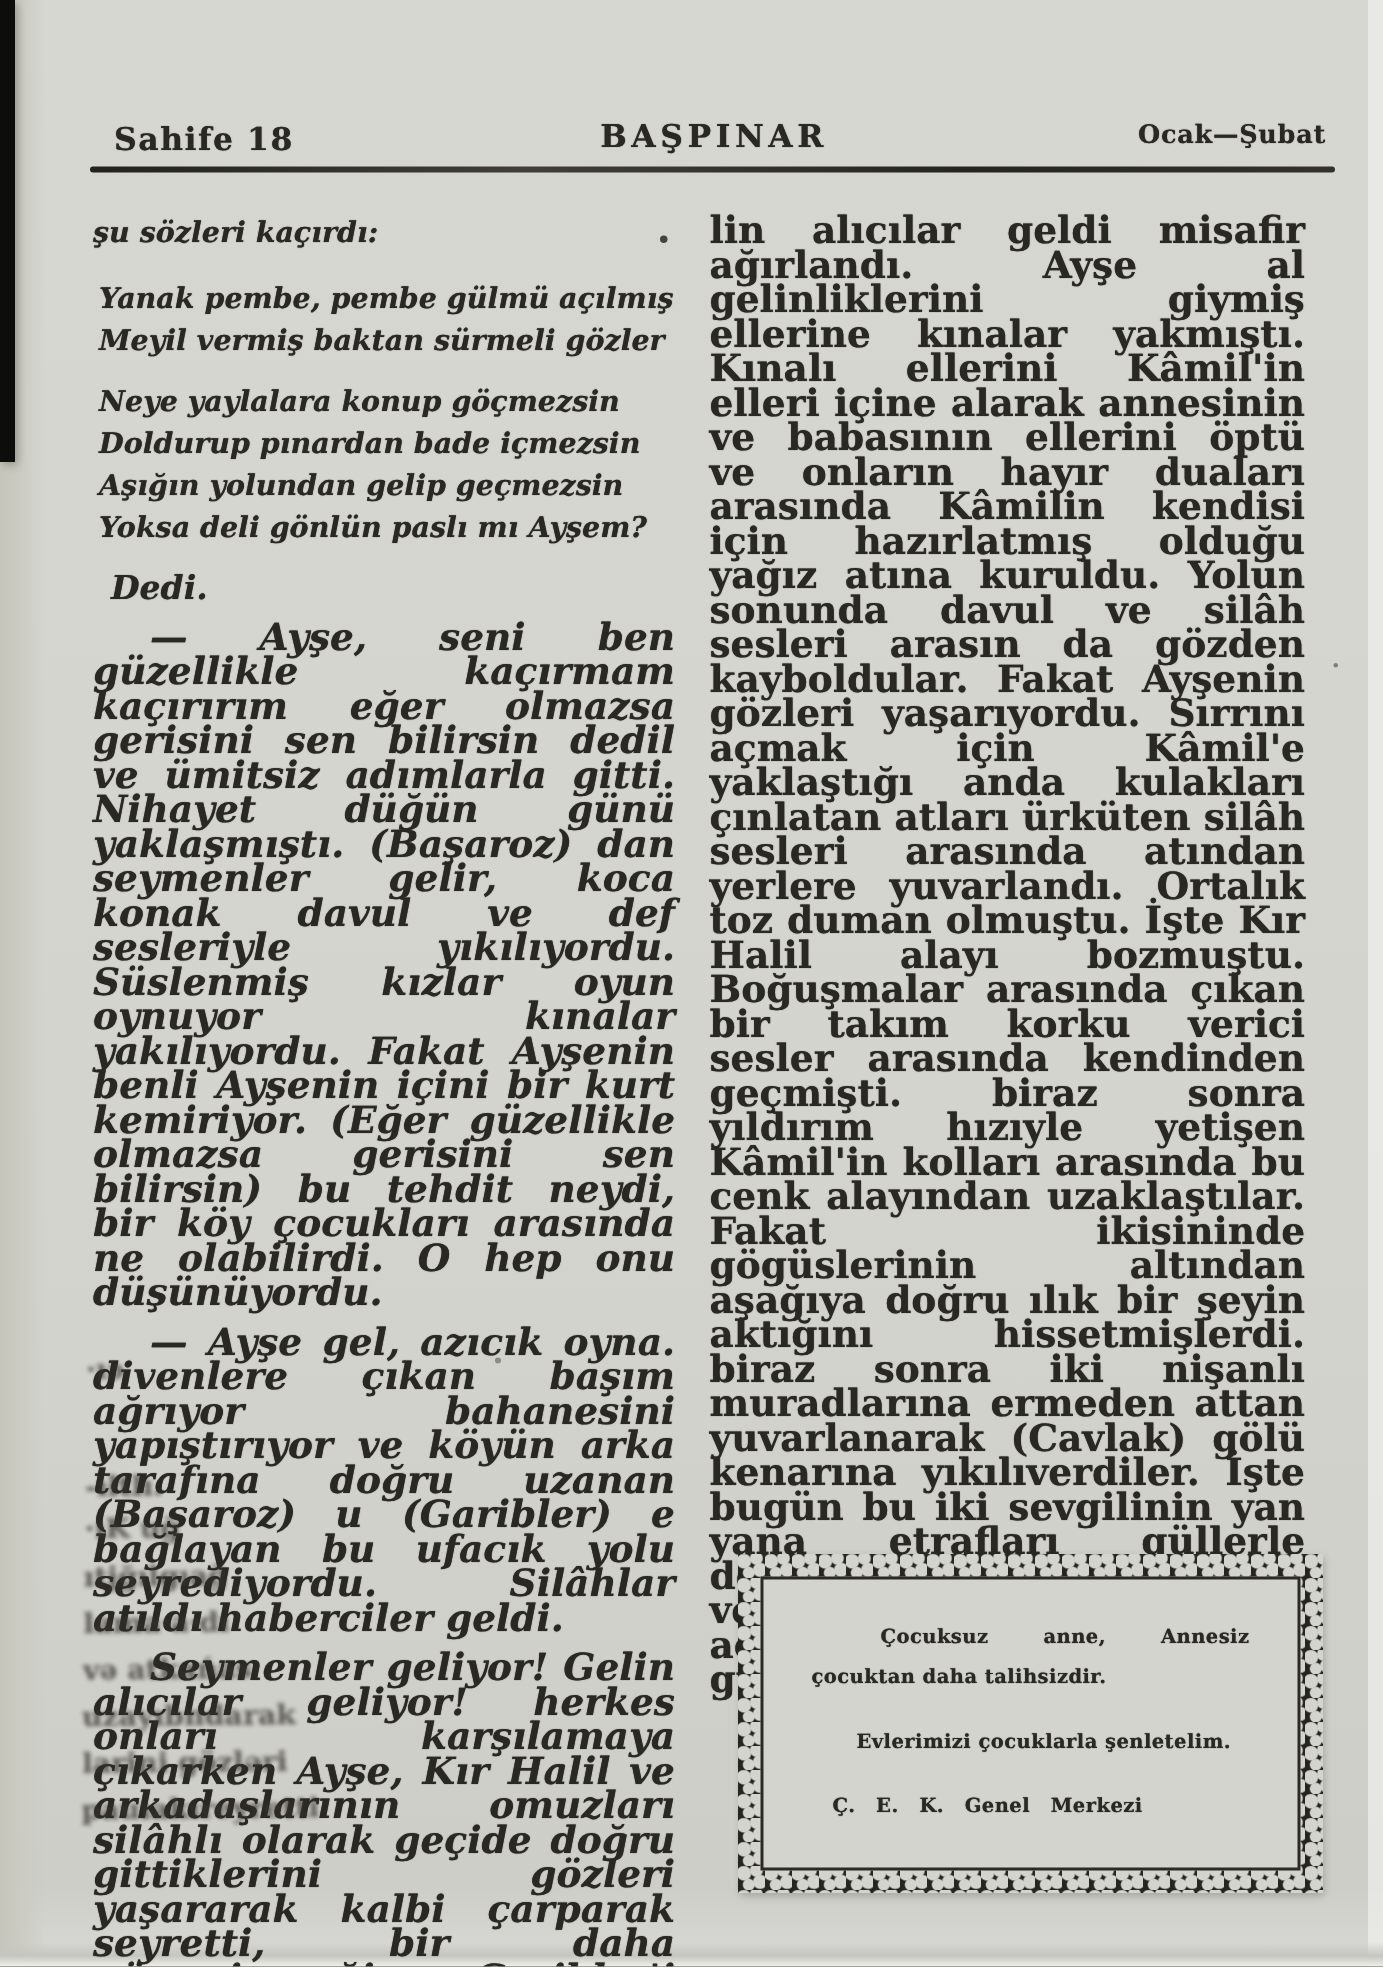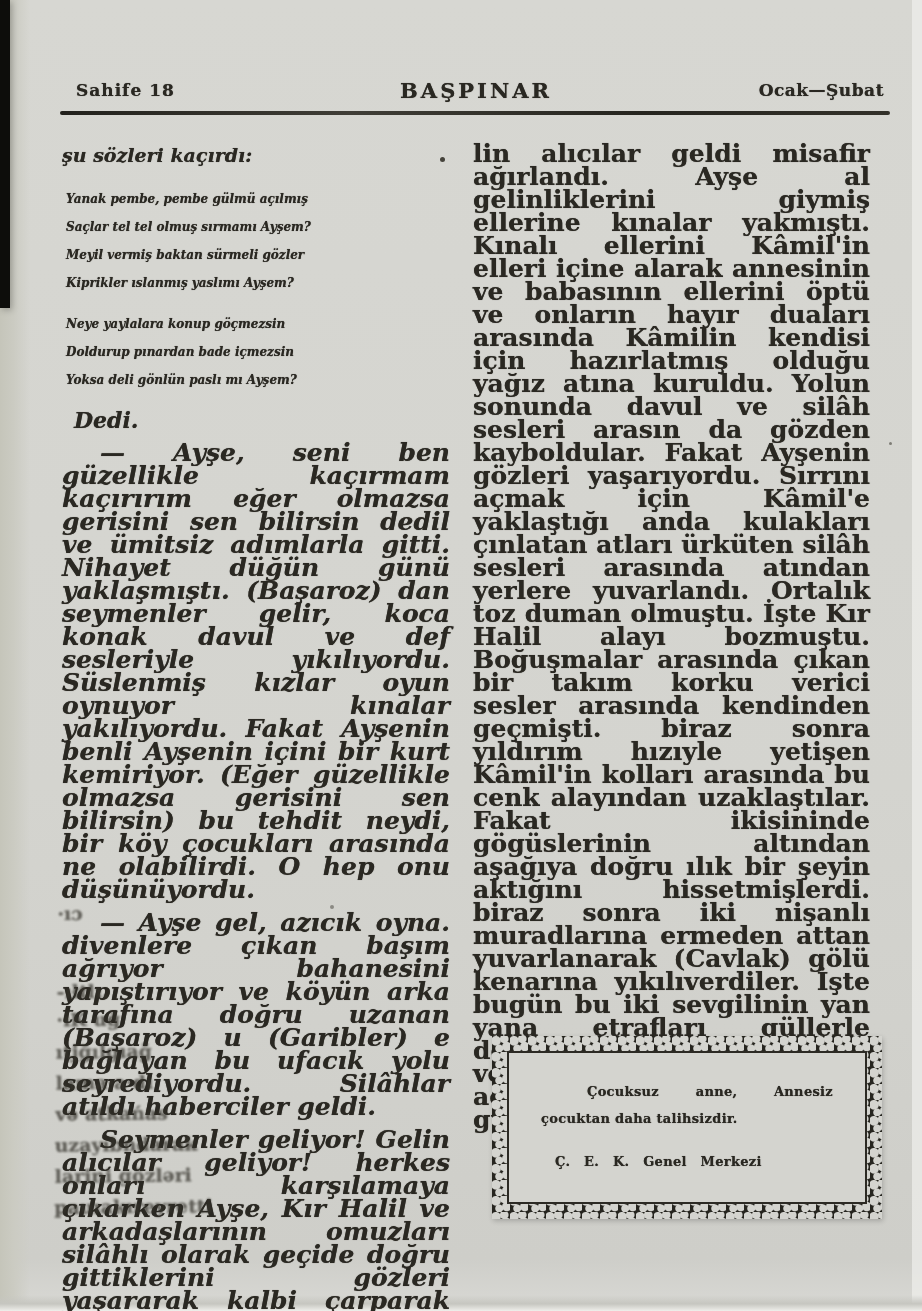--- a/index.html
+++ b/index.html
@@ -16,34 +16,34 @@
   .edge-band-left { position:absolute; left:0; top:0; width:30px; height:100%;
     background:linear-gradient(90deg,#c5c5ba 0%, #cbcbc2 45%, rgba(212,212,207,0) 100%); }
   .edge-black { position:absolute; left:0; top:0; width:10px; height:308px; background:#0d0d0b;
     box-shadow:2px 2px 6px rgba(0,0,0,.25); }
   .edge-right-light { position:absolute; right:0; top:0; width:10px; height:100%; background:rgba(240,240,236,.7); }
   .edge-bottom { position:absolute; left:0; bottom:0; width:100%; height:16px;
     background:linear-gradient(180deg, rgba(198,198,192,0) 0%, #c6c6c0 55%, #efefeb 100%); }
 
   
   .masthead { position:absolute; left:62px; top:80px; width:828px; height:26px; }
-  .m-page { position:absolute; left:14px; top:0; font-size:17px; letter-spacing:1px;text-align:center; }
+  .m-page { position:absolute; left:14px; top:0; font-size:21px; letter-spacing:1px;text-align:center; }
   .m-title { position:absolute; left:50%; transform:translateX(-50%); top:-2px; font-size:21px; letter-spacing:3px; }
   .m-issue { position:absolute; right:6px; top:0; font-size:17px; letter-spacing:.5px; }
   .rule { position:absolute; left:60px; top:111px; width:830px; height:4px; border-radius:2px;
     background:linear-gradient(90deg,#22211c,#403e37 35%,#26251f 70%,#33312a); }
 
   
   .col { position:absolute; top:142px; }
   .col-left  { left:62px;  width:388px;font-style:italic; }
   .col-right { left:473px; width:397px; }
   .para { margin:0 0 10px; font-size:25px; line-height:23px; text-align:justify; }
   .indent { text-indent:38px; }
   .lead { margin:0 0 16px; font-size:19px; line-height:27px; }
-  .poem { font-size:12px; line-height:28px; margin:0 0 0 4px; }
+  .poem { font-size:19px; line-height:28px; margin:0 0 0 4px; }
   .stanza { margin:0 0 13px; }
   .stanza span { display:block; }
   .dedi { margin:2px 0 8px 12px; font-size:22px; }
 
   
   .overprint { position:absolute; left:58px; top:903px; width:260px; pointer-events:none;
     filter:blur(1.3px); opacity:.72; font-size:18px; color:#36342d; }
   .overprint span { position:absolute; left:0; white-space:nowrap; transform:rotate(-.6deg) scaleX(1.05); }
   .op0 { top:0; }   .op1 { top:78px; } .op2 { top:106px; } .op3 { top:138px; }
   .op4 { top:169px; } .op5 { top:200px; } .op6 { top:231px; } .op7 { top:262px; } .op8 { top:293px; }
@@ -87,27 +87,26 @@
     <span class="m-issue">Ocak—Şubat</span>
   </header>
   <div class="rule"></div>
 
   <section class="col col-left">
     <p class="lead">şu sözleri kaçırdı:</p>
 
     <div class="poem">
       <div class="stanza">
         <span>Yanak pembe, pembe gülmü açılmış</span>
-        <span>Saçlar tel tel olmuş sırmamı Ayşem?</span>
         <span>Meyil vermiş baktan sürmeli gözler</span>
-        <span>Kiprikler ıslanmış yaslımı Ayşem?</span>
       </div>
       <div class="stanza">
         <span>Neye yaylalara konup göçmezsin</span>
         <span>Doldurup pınardan bade içmezsin</span>
+        <span>Aşığın yolundan gelip geçmezsin</span>
         <span>Yoksa deli gönlün paslı mı Ayşem?</span>
       </div>
     </div>
 
     <p class="dedi">Dedi.</p>
     <p class="para indent">— Ayşe, seni ben güzellikle kaçırmam kaçırırım eğer olmazsa gerisini sen bilirsin dedil ve ümitsiz adımlarla gitti. Nihayet düğün günü yaklaşmıştı. (Başaroz) dan seymenler gelir, koca konak davul ve def sesleriyle yıkılıyordu. Süslenmiş kızlar oyun oynuyor kınalar yakılıyordu. Fakat Ayşenin benli Ayşenin içini bir kurt kemiriyor. (Eğer güzellikle olmazsa gerisini sen bilirsin) bu tehdit neydi, bir köy çocukları arasında ne olabilirdi. O hep onu düşünüyordu.</p>
     <p class="para indent">— Ayşe gel, azıcık oyna. divenlere çıkan başım ağrıyor bahanesini yapıştırıyor ve köyün arka tarafına doğru uzanan (Başaroz) u (Garibler) e bağlayan bu ufacık yolu seyrediyordu. Silâhlar atıldı haberciler geldi.</p>
     <p class="para indent">Seymenler geliyor! Gelin alıcılar geliyor! herkes onları karşılamaya çıkarken Ayşe, Kır Halil ve arkadaşlarının omuzları silâhlı olarak geçide doğru gittiklerini gözleri yaşararak kalbi çarparak seyretti, bir daha göremiyeceği Garibler'i seyre koyuldu. Ge-</p>
   </section>
 
@@ -123,20 +122,21 @@
     <span class="op4">lama·a·dı</span>
     <span class="op5">və atkańas</span>
     <span class="op6">uzayıbndarak</span>
     <span class="op7">larini gözləri</span>
     <span class="op8">pauıakıreyretti</span>
   </div>
 
   <div class="notice">
     <div class="notice-inner">
       <p class="n1">Çocuksuz anne, Annesiz çocuktan daha talihsizdir.</p>
+      <p class="n2">Evlerimizi çocuklarla şenletelim.</p>
       <p class="sig">Ç. E. K. Genel Merkezi</p>
     </div>
   </div>
 
   <div class="speck speck-a"></div>
   <div class="speck speck-b"></div>
   <div class="speck speck-c"></div>
 
 </div>
 

